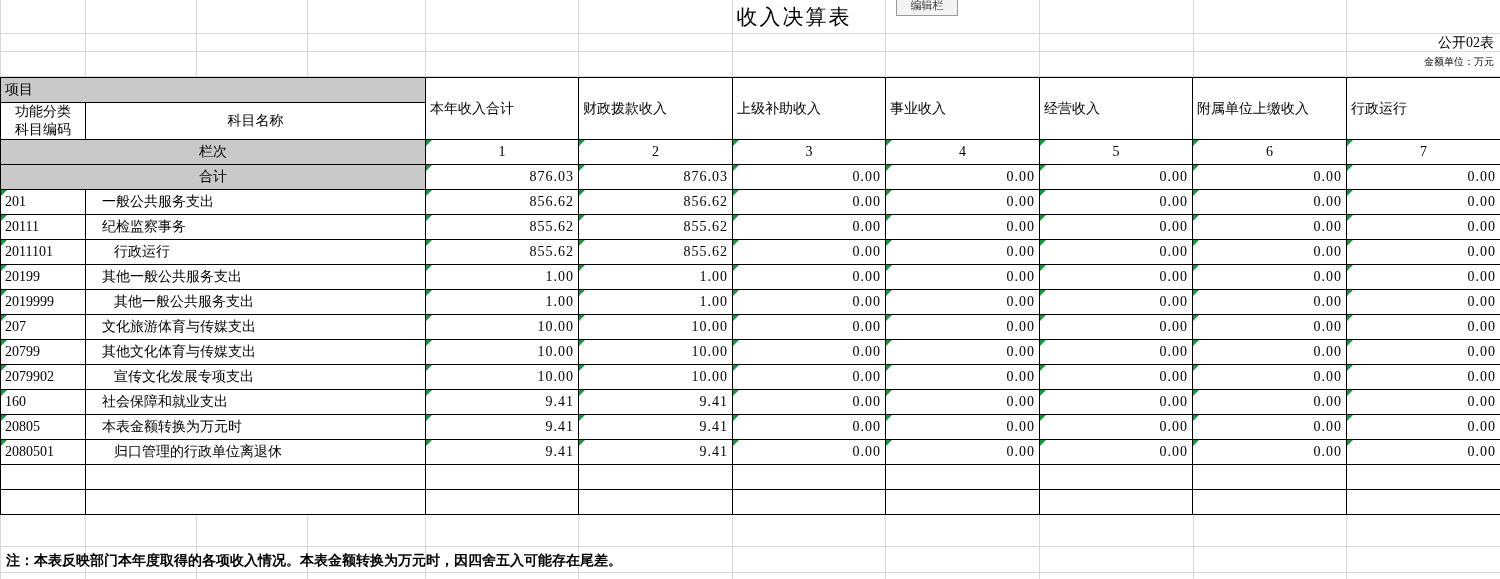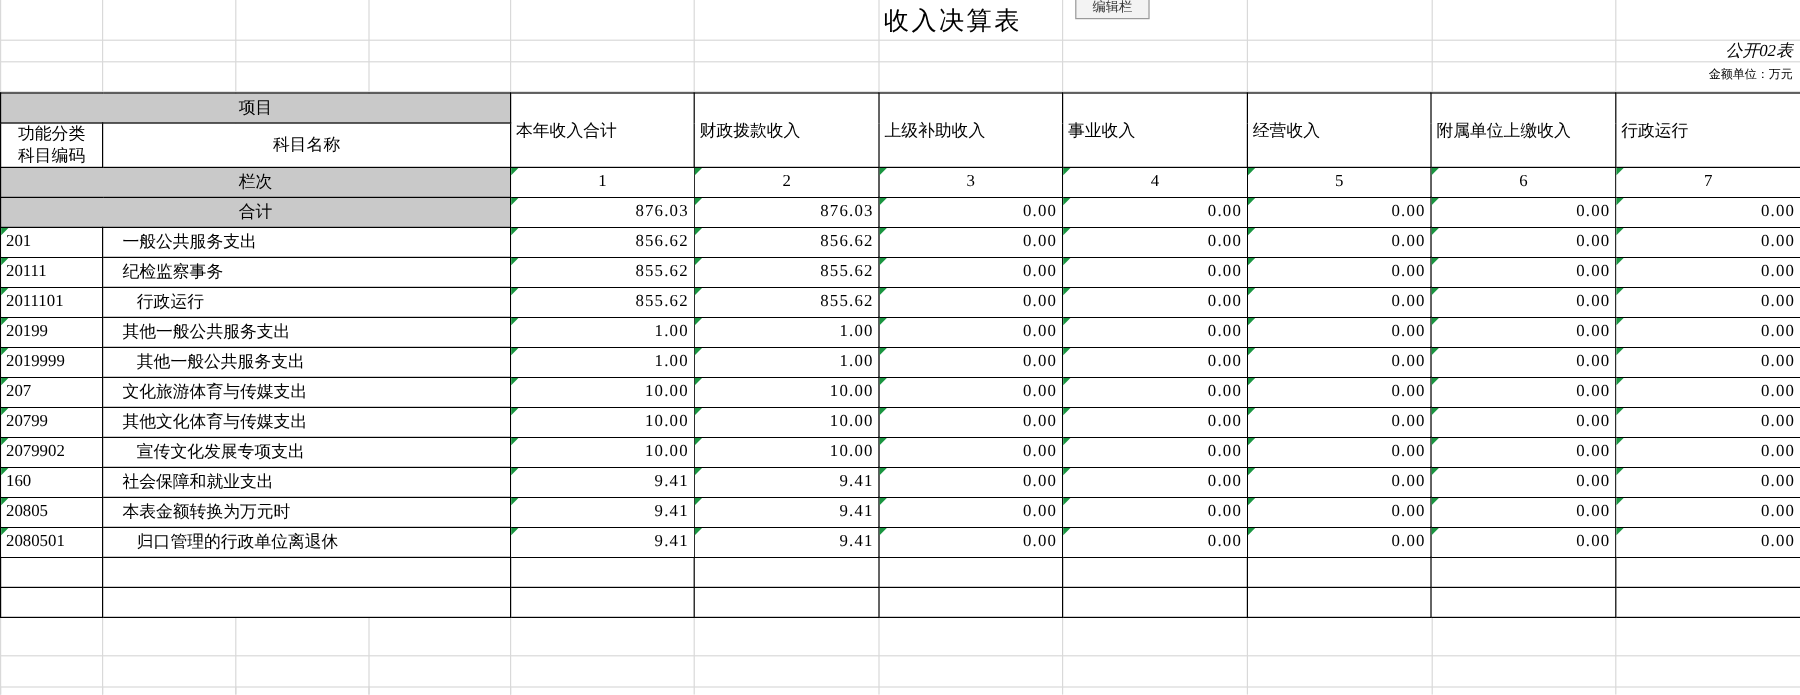--- a/index.html
+++ b/index.html
@@ -78,21 +78,20 @@
     padding-bottom: 2px;
     box-sizing: border-box;
     color: #333;
   }
 
   .meta-right-1 {
     position: absolute;
     top: 34px;
     right: 6px;
     font-size: 14px;
-    font-style: italic;
   }
   .meta-left {
     position: absolute;
     top: 55px;
     left: 6px;
     font-size: 14px;
   }
   .meta-right-2 {
     position: absolute;
     top: 55px;
@@ -114,21 +113,21 @@
     padding: 0 4px;
     font-weight: normal;
     font-size: 14px;
     box-sizing: border-box;
     height: 25px;
     vertical-align: middle;
     background: #ffffff;
   }
   .hdr {
     background: #c9c9c9 !important;
-    text-align: center;
+    text-align: left;
   }
   .hdr-white {
     background: #ffffff !important;
     text-align: left;
   }
   .shade {
     background: #c9c9c9 !important;
   }
   .c { text-align: center; }
   .r { text-align: right; padding-right: 6px; }
@@ -416,20 +415,21 @@
         <td class="r num"></td>
         <td class="r num"></td>
         <td class="r num"></td>
         <td class="r num"></td>
         <td class="r num"></td>
       </tr>
     </tbody>
   </table>
 
   <div class="bottom-line"></div>
+  <div class="footnote">注：本表反映部门本年度取得的各项收入情况。本表金额转换为万元时，因四舍五入可能存在尾差。</div>
   <div class="bottom-line2"></div>
   <div class="stub-vline" style="left:0px;"></div>
   <div class="stub-vline" style="left:85px;"></div>
   <div class="stub-vline" style="left:196px;"></div>
   <div class="stub-vline" style="left:307px;"></div>
   <div class="stub-vline" style="left:425px;"></div>
 
 </div>
 
 </body></html>

